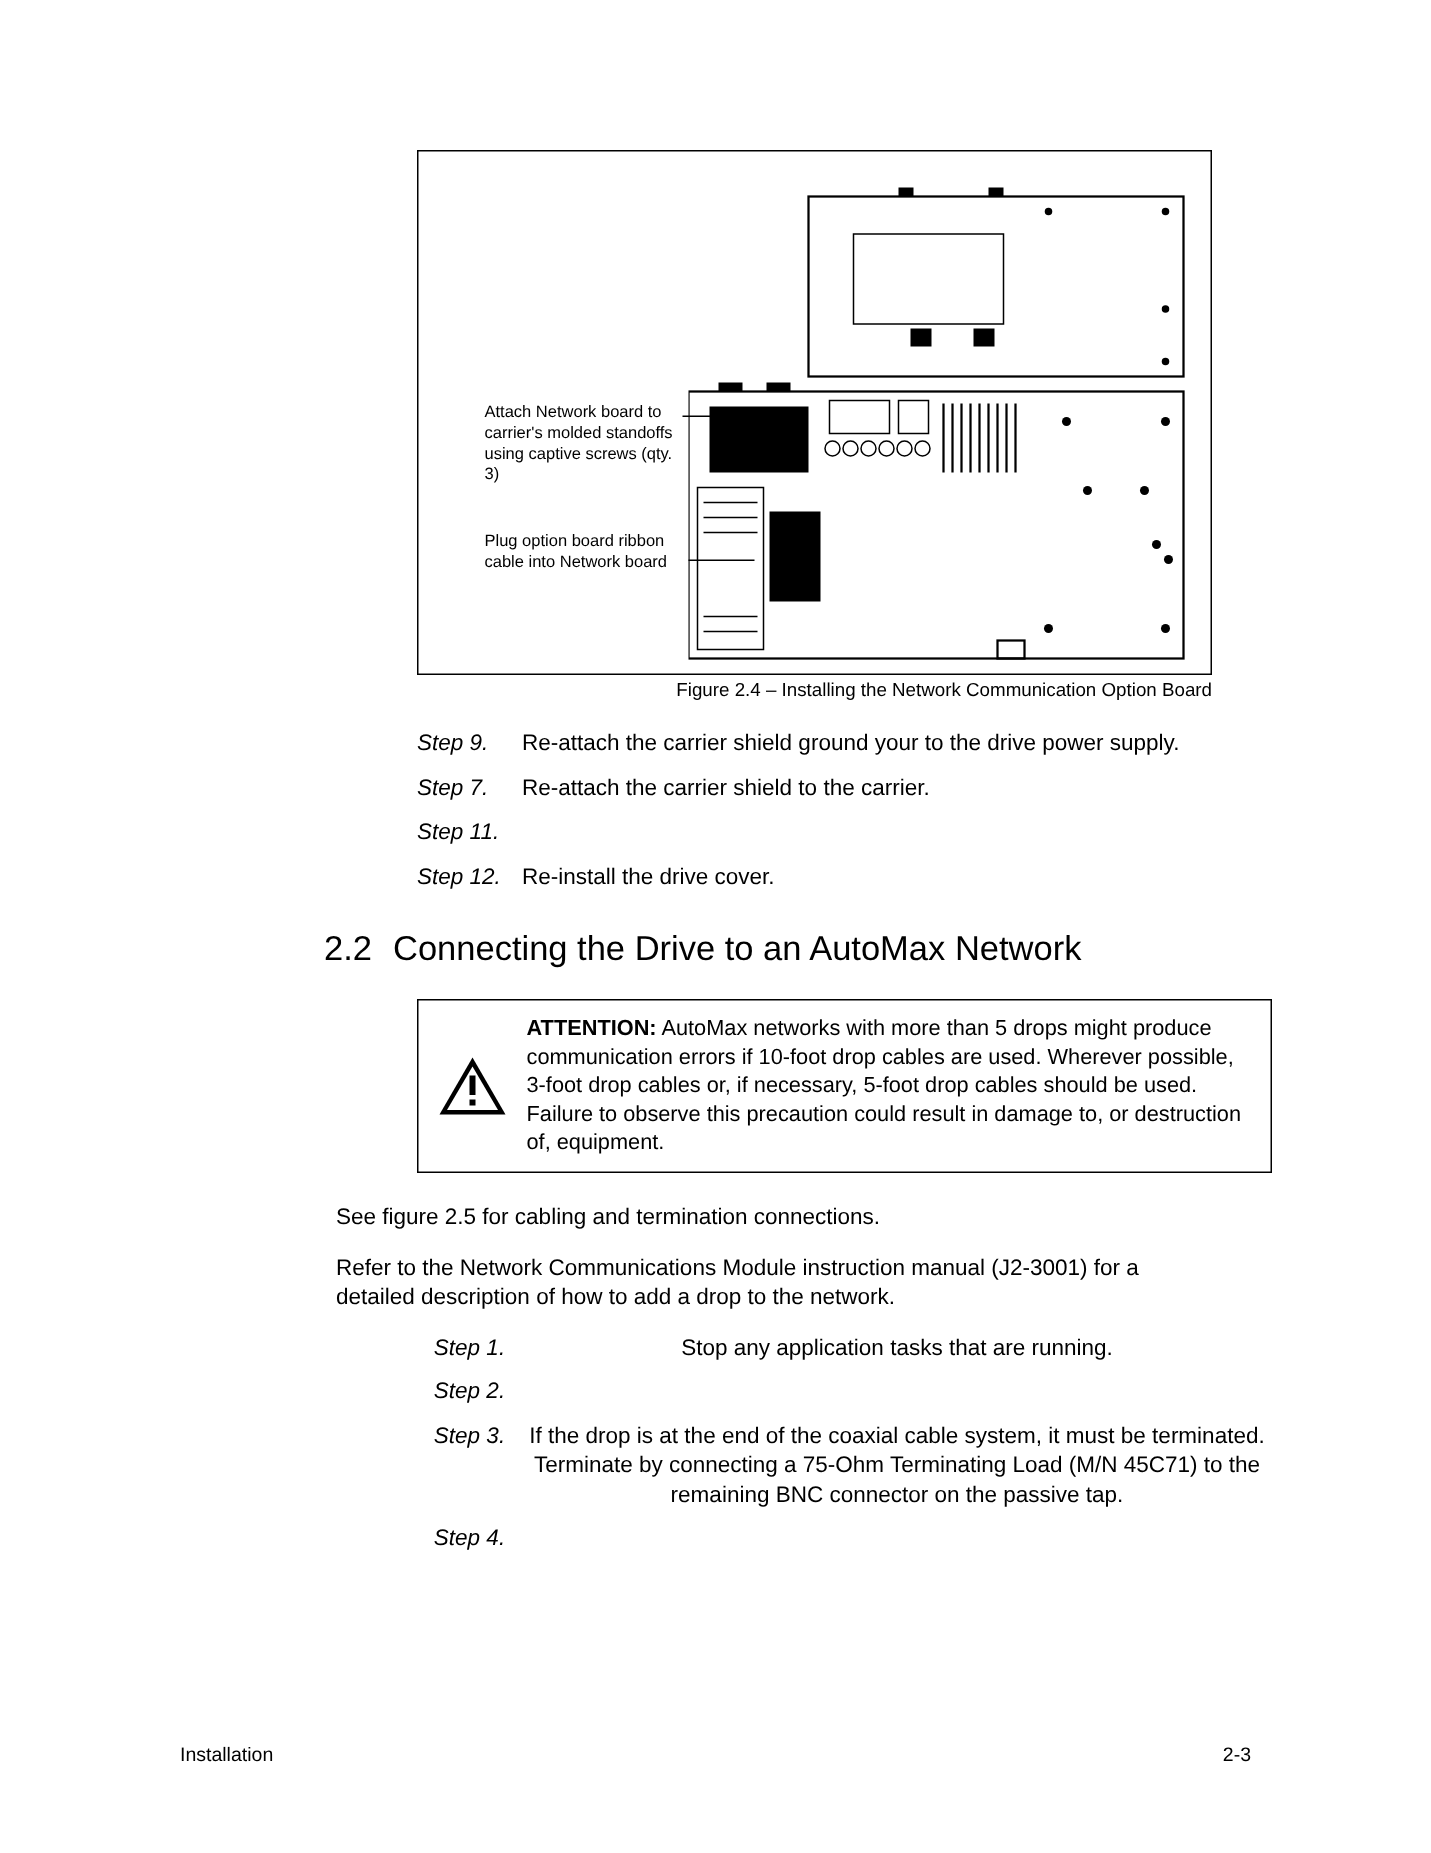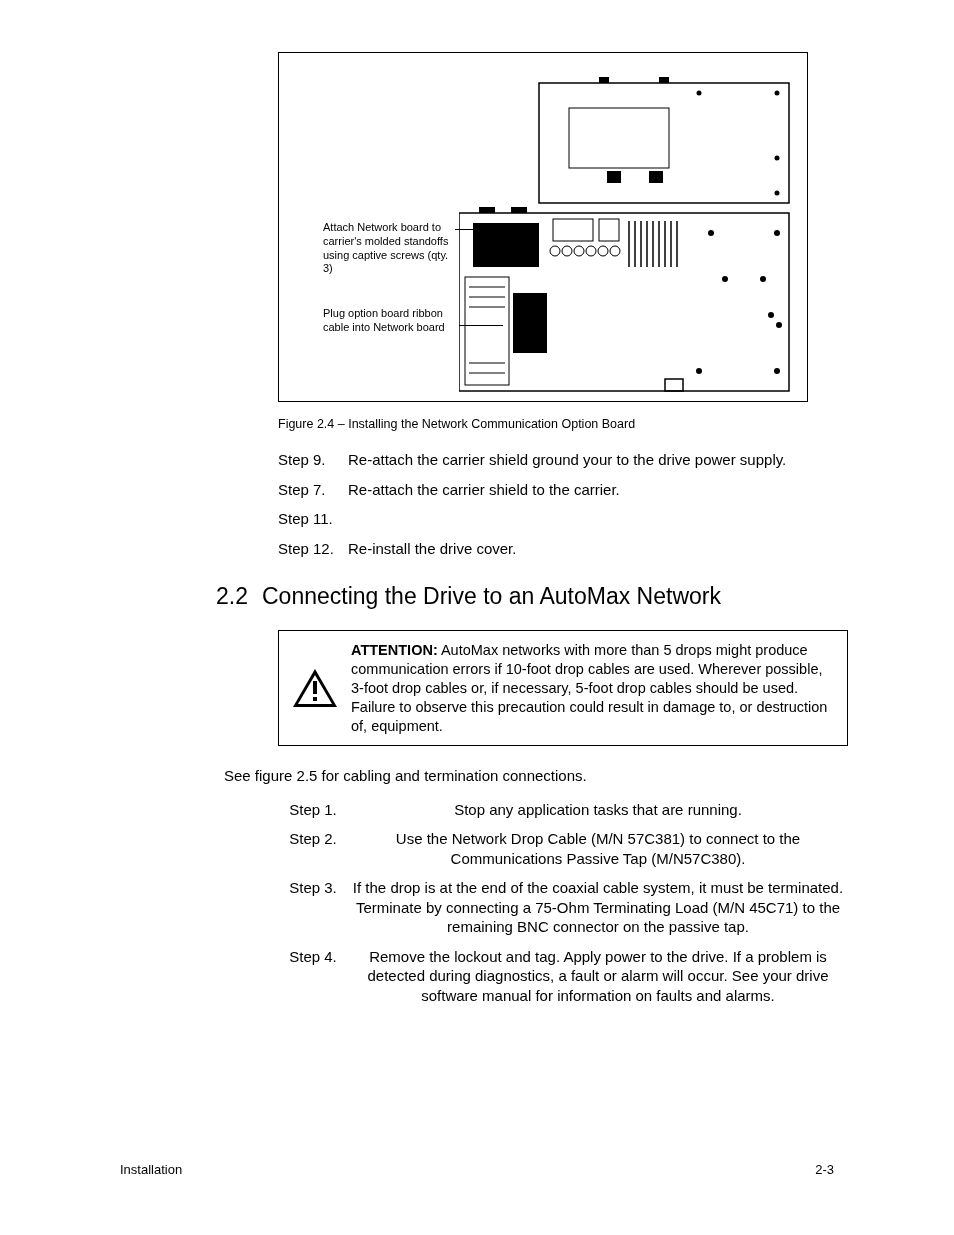--- a/index.html
+++ b/index.html
@@ -9,34 +9,34 @@
     font-family: Arial, Helvetica, sans-serif;
     color: #000;
     font-size: 15px;
     line-height: 1.3;
   }
   .page {
     width: 954px;
     height: 1235px;
     position: relative;
     box-sizing: border-box;
-    padding: 52px 120px 0 120px;
+    padding: 100px 120px 0 120px;
   }
   .figure-frame {
     margin-left: 158px;
     width: 530px;
     height: 350px;
     border: 1.5px solid #000;
     position: relative;
     box-sizing: border-box;
   }
   .fig-caption {
-    text-align: left;
+    text-align: right;
     font-size: 12.5px;
-    margin-top: 14px;
+    margin-top: 2px;
     margin-bottom: 18px;
     margin-left: 158px;
     width: 530px;
   }
   .callout {
     position: absolute;
     font-size: 11px;
     line-height: 1.25;
     background: #fff;
   }
@@ -49,20 +49,21 @@
     margin-left: 158px;
     margin-bottom: 20px;
   }
   .step-row {
     display: flex;
     margin-bottom: 10px;
   }
   .step-label {
     width: 70px;
     flex-shrink: 0;
+    font-style: italic;
   }
   .step-text {
     flex: 1;
   }
   .section-head {
     display: flex;
     gap: 14px;
     font-weight: normal;
     font-size: 23px;
     margin: 24px 0 18px 96px;
@@ -229,37 +230,36 @@
         <rect x="22" y="14" width="4" height="13" fill="#000"></rect>
         <rect x="22" y="30" width="4" height="4" fill="#000"></rect>
       </svg>
     </div>
     <div class="attn-text">
       <b>ATTENTION:</b><span> AutoMax networks with more than 5 drops might produce communication errors if 10-foot drop cables are used. Wherever possible, 3-foot drop cables or, if necessary, 5-foot drop cables should be used. Failure to observe this precaution could result in damage to, or destruction of, equipment.</span>
     </div>
   </div>
 
   <div class="para">See figure 2.5 for cabling and termination connections.</div>
+  <div class="para">Refer to the Network Communications Module instruction manual (J2-3001) for a detailed description of how to add a drop to the network.</div>
 
   <div class="steps" style="width:570px;text-align:center;">
     <div class="step-row">
       <div class="step-label">Step 1.</div>
       <div class="step-text">Stop any application tasks that are running.</div>
     </div>
     <div class="step-row">
       <div class="step-label">Step 2.</div>
-      <div class="step-text">Use the Network Drop Cable (M/N 57C381) to connect to the Communications Passive Tap (M/N57C380).</div>
     </div>
     <div class="step-row">
       <div class="step-label">Step 3.</div>
       <div class="step-text">If the drop is at the end of the coaxial cable system, it must be terminated. Terminate by connecting a 75-Ohm Terminating Load (M/N 45C71) to the remaining BNC connector on the passive tap.</div>
     </div>
     <div class="step-row">
       <div class="step-label">Step 4.</div>
-      <div class="step-text">Remove the lockout and tag. Apply power to the drive. If a problem is detected during diagnostics, a fault or alarm will occur. See your drive software manual for information on faults and alarms.</div>
     </div>
   </div>
 
   <div class="footer">
     <span class="footer-left">Installation</span>
     <span class="footer-right">2-3</span>
   </div>
 
 </div>
 

